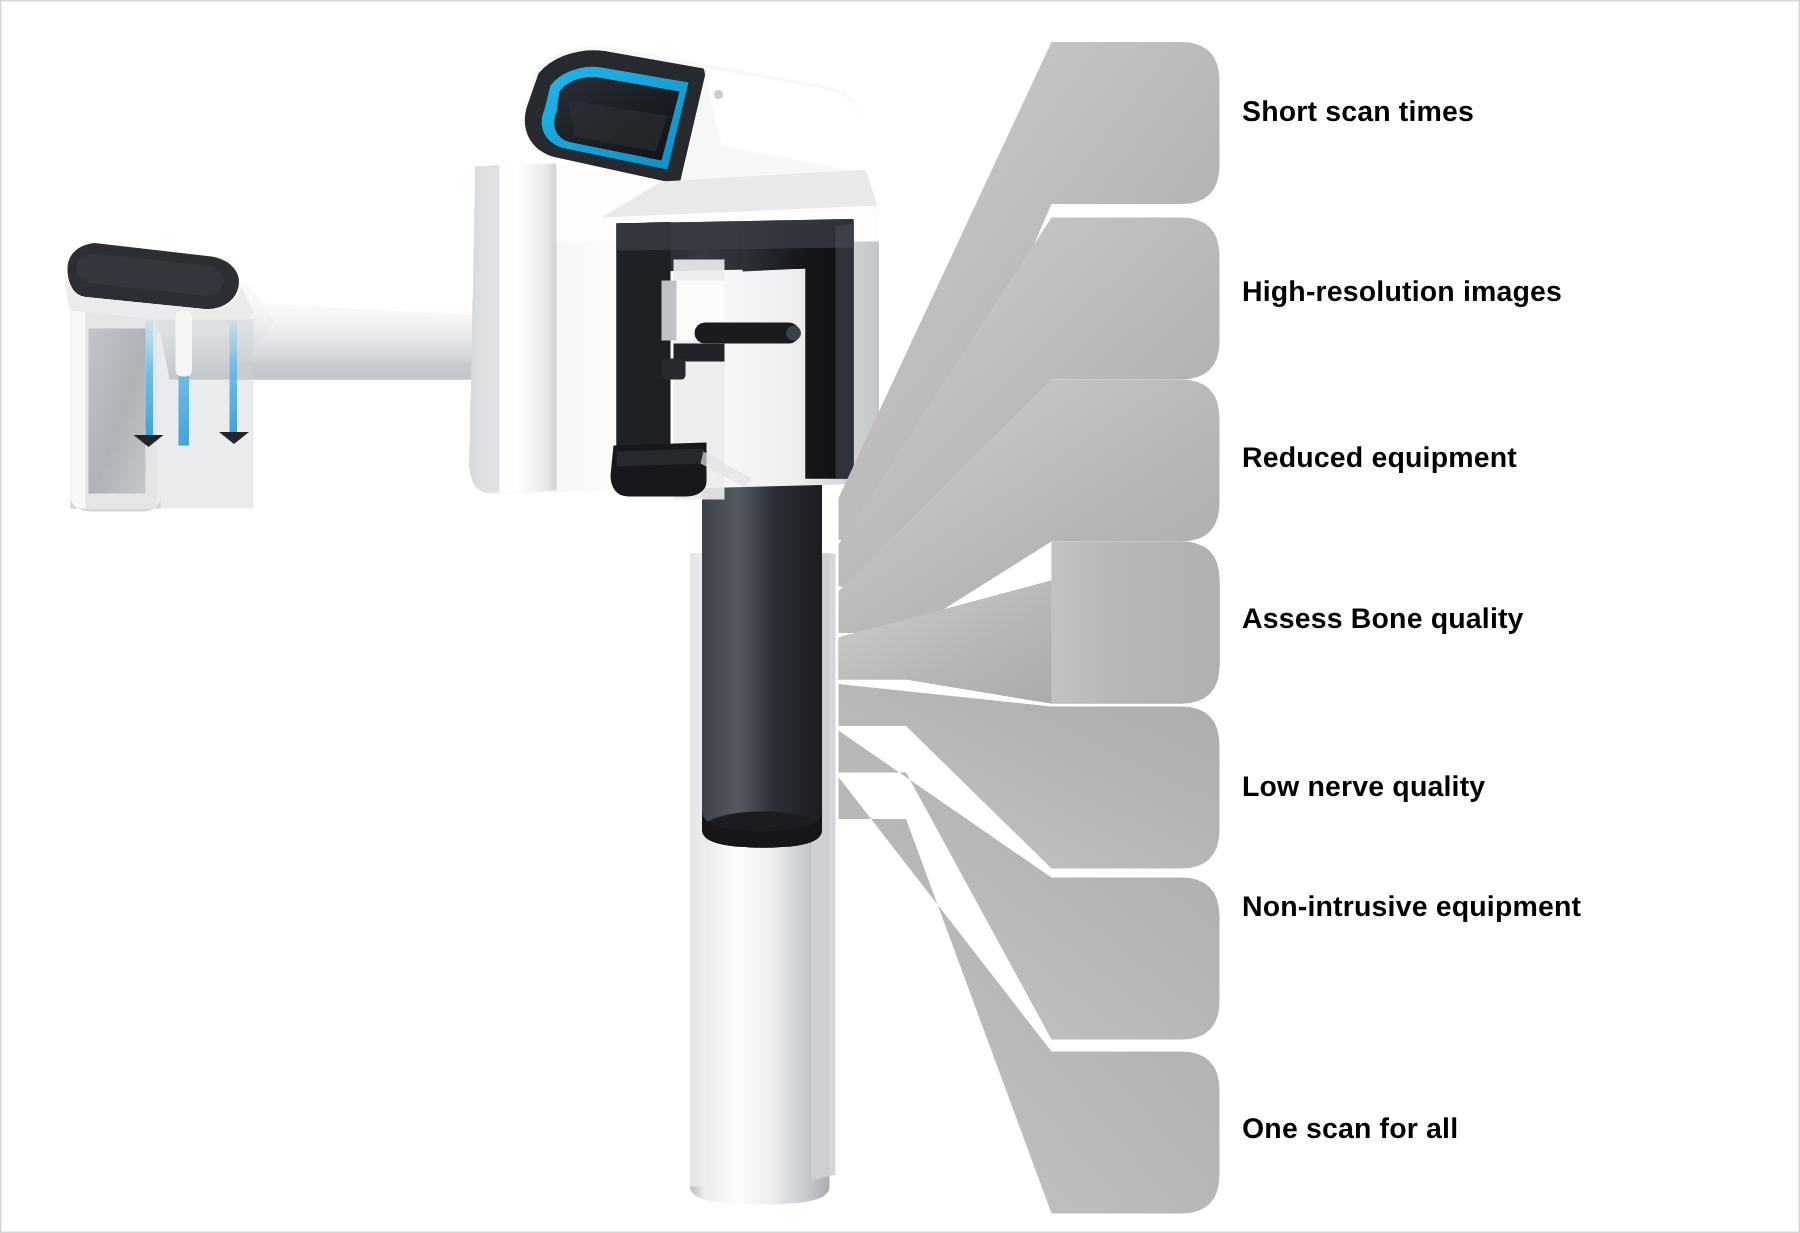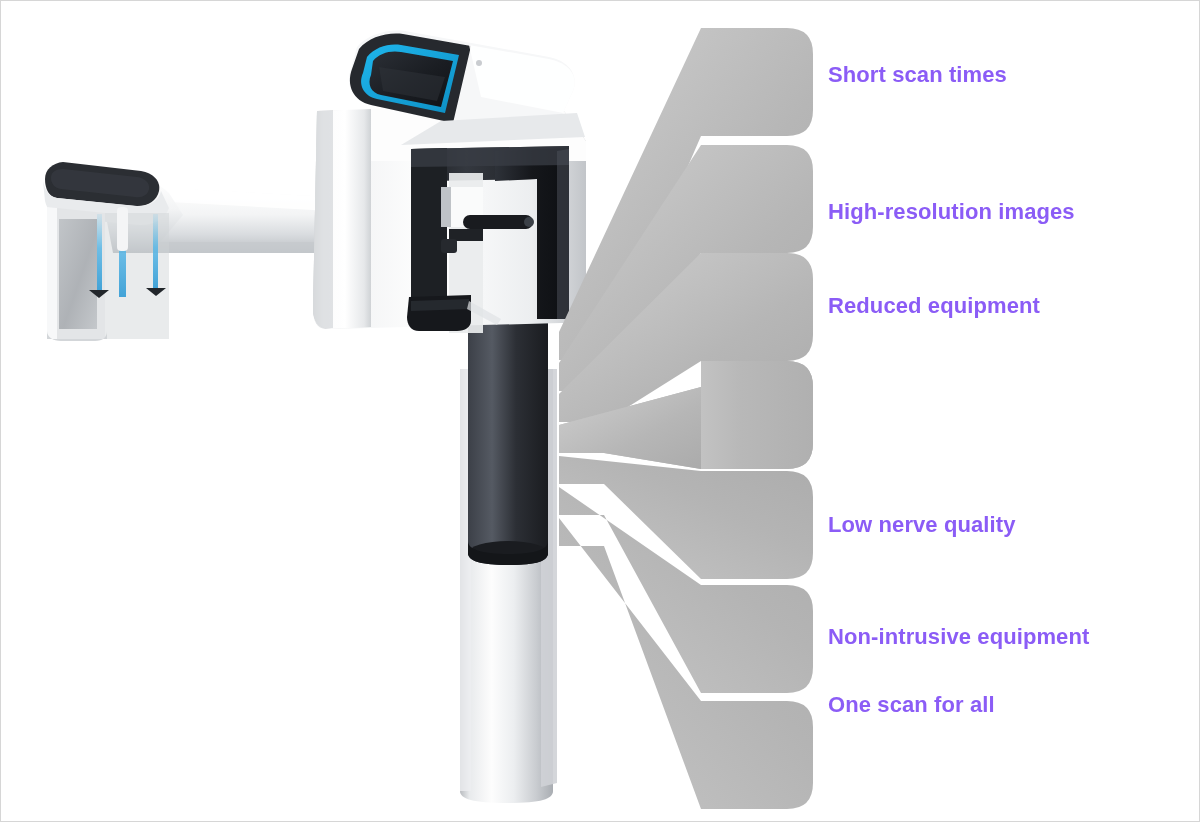--- a/index.html
+++ b/index.html
@@ -28,24 +28,24 @@
     width: 1200px;
     height: 822px;
     pointer-events: none;
   }
   #fan .callout-shape { pointer-events: auto; }
 
   
   .label {
     position: absolute;
     left: 827px;
-    color: #8b5cf6;
+    color: #000000;
     font-family: "Liberation Sans", sans-serif;
     font-weight: bold;
-    font-size: 22px;
+    font-size: 19px;
     letter-spacing: 0.1px;
     white-space: nowrap;
     line-height: 1;
     transform: translateY(-50%);
   }
 
   
   #machine {
     position: absolute;
     left: 0; top: 0;
@@ -260,19 +260,20 @@
     <g>
       <path class="callout-shape" d="M558 486 L700 584 L786 584 Q812 584 812 610 L812 666 Q812 692 786 692 L700 692 L603 514 L558 514 Z" fill="url(#tailGrad2)"></path>
     </g>
 
     <g>
       <path class="callout-shape" d="M558 517 L700 700 L786 700 Q812 700 812 726 L812 782 Q812 808 786 808 L700 808 L603 545 L558 545 Z" fill="url(#tailGrad2)"></path>
     </g>
   </svg>
 
   <div class="label" style="top:74px">Short scan times</div>
-  <div class="label" style="top:211px">High-resolution images</div>
+  <div class="label" style="top:194px">High-resolution images</div>
   <div class="label" style="top:305px">Reduced equipment</div>
+  <div class="label" style="top:412px">Assess Bone quality</div>
   <div class="label" style="top:524px">Low nerve quality</div>
-  <div class="label" style="top:636px">Non-intrusive equipment</div>
-  <div class="label" style="top:704px">One scan for all</div>
+  <div class="label" style="top:604px">Non-intrusive equipment</div>
+  <div class="label" style="top:752px">One scan for all</div>
 
 </div>
 
 </body></html>

